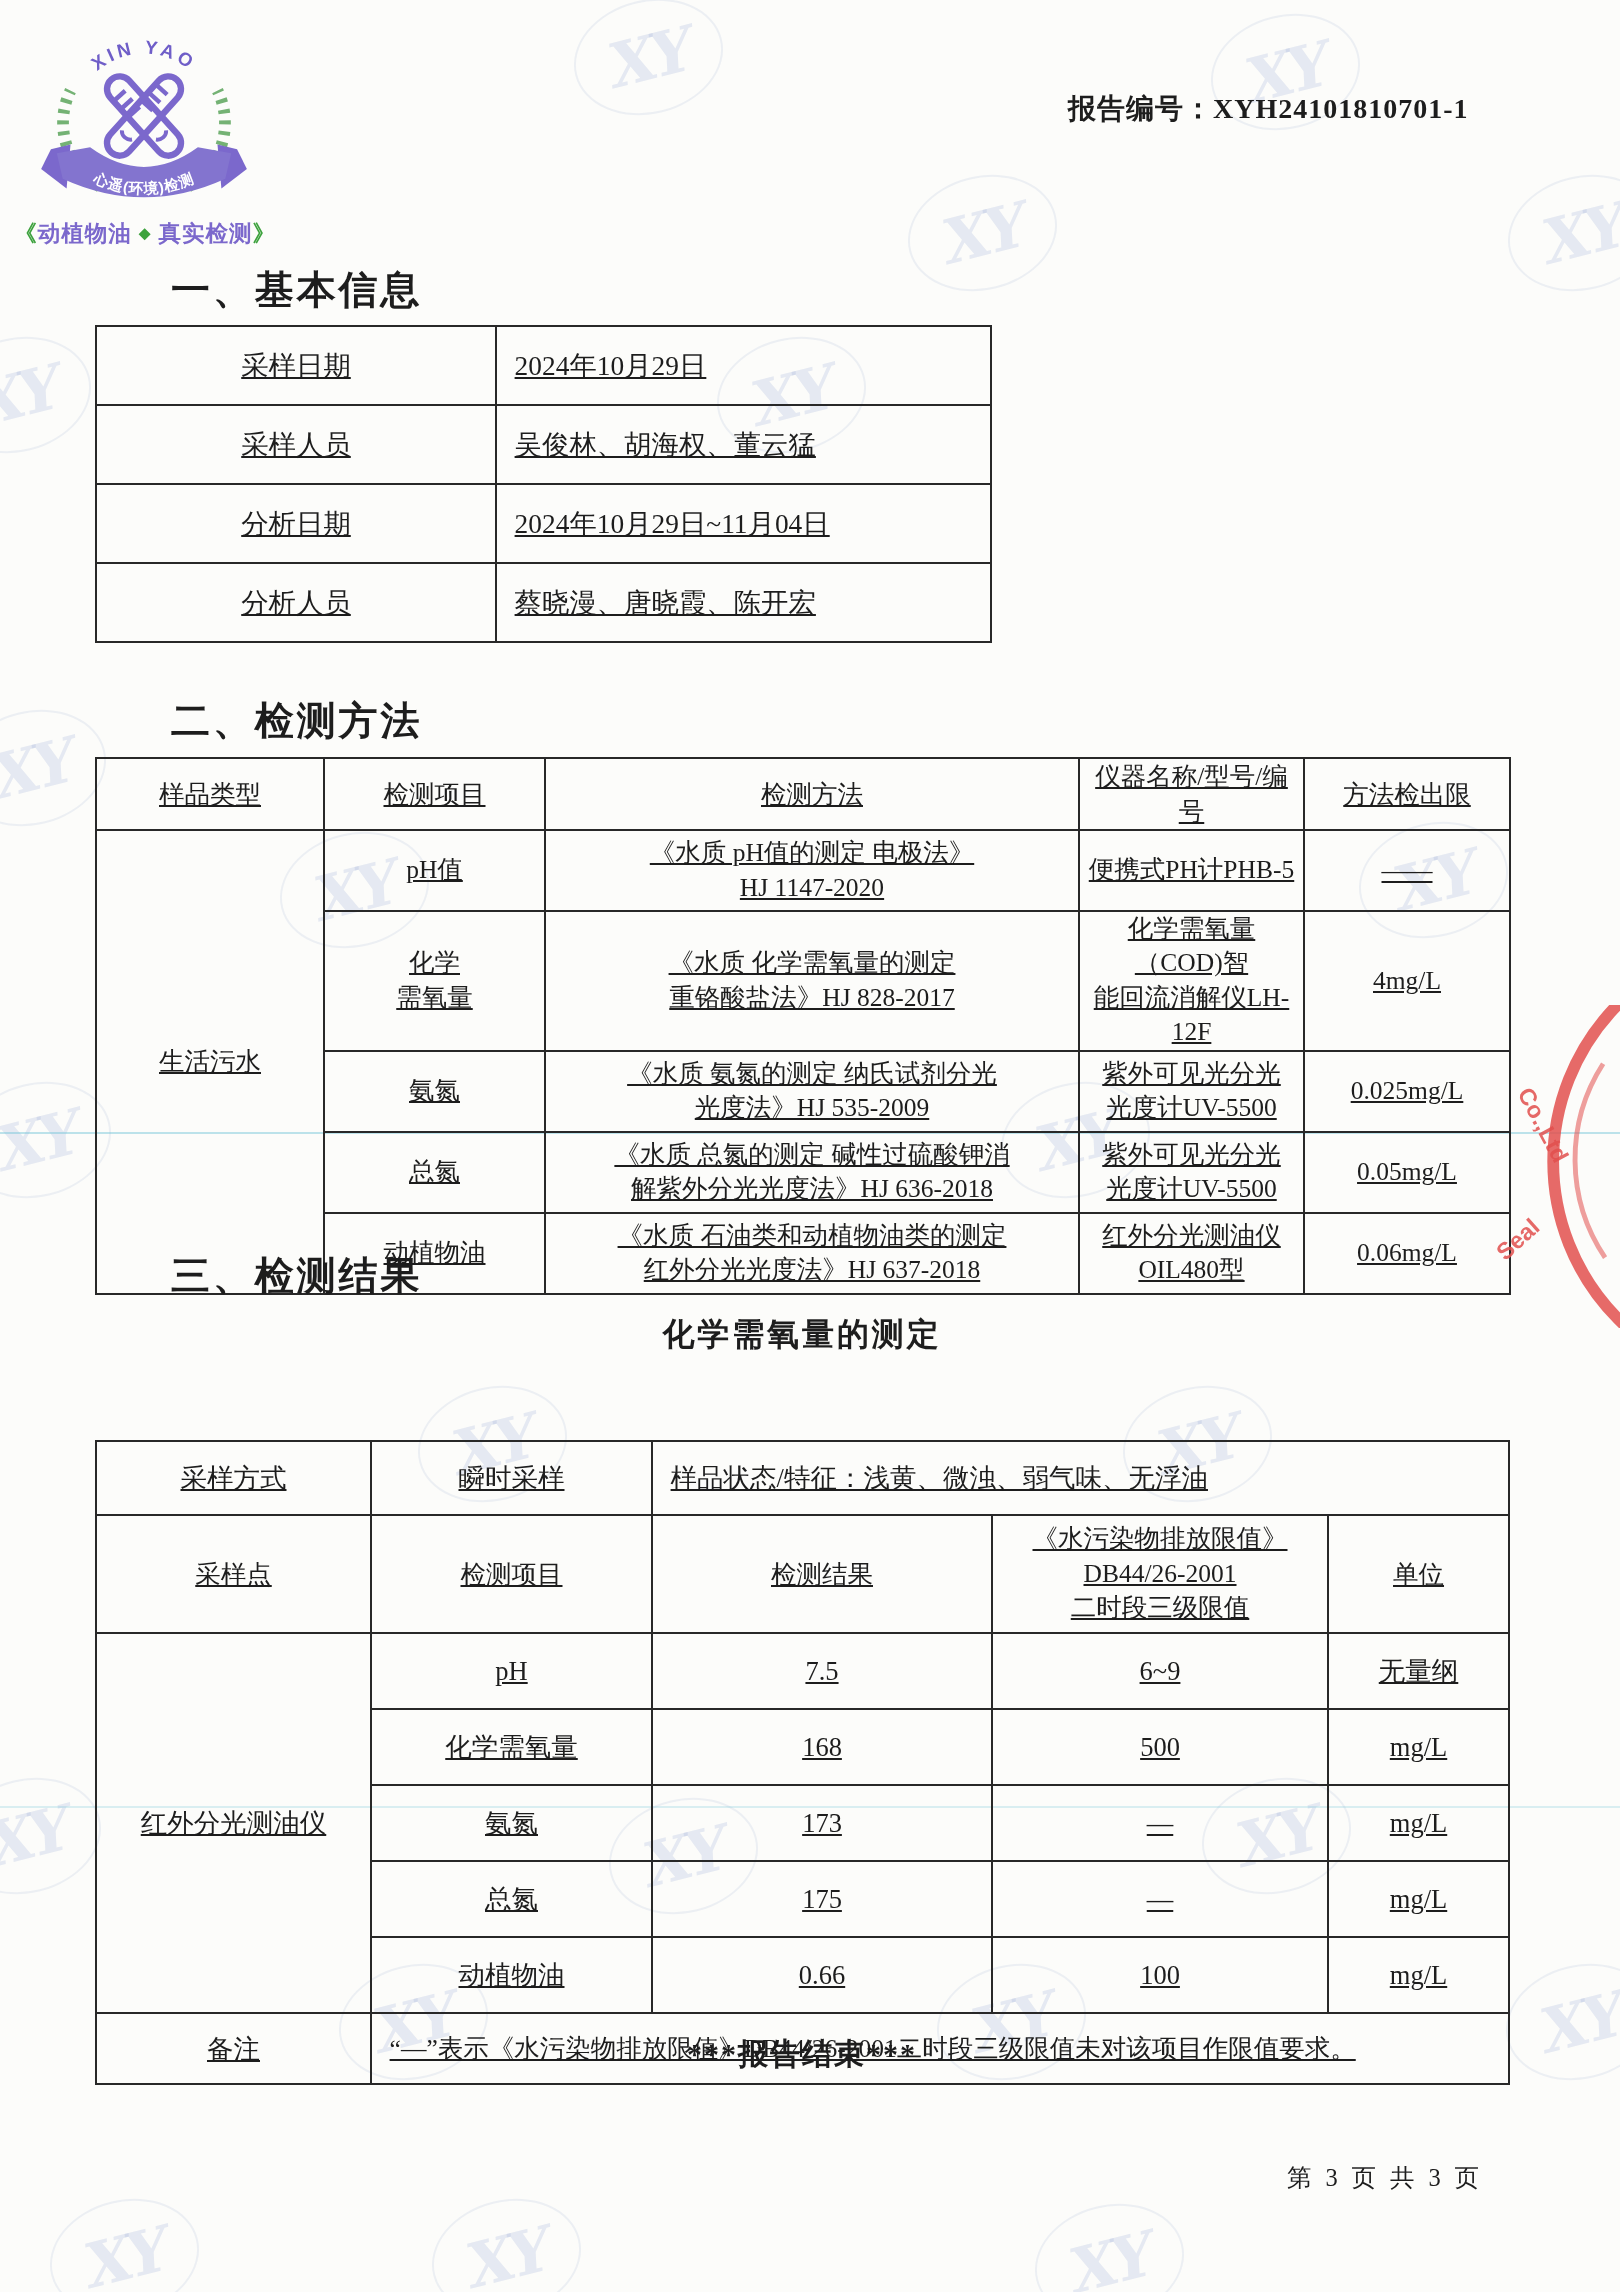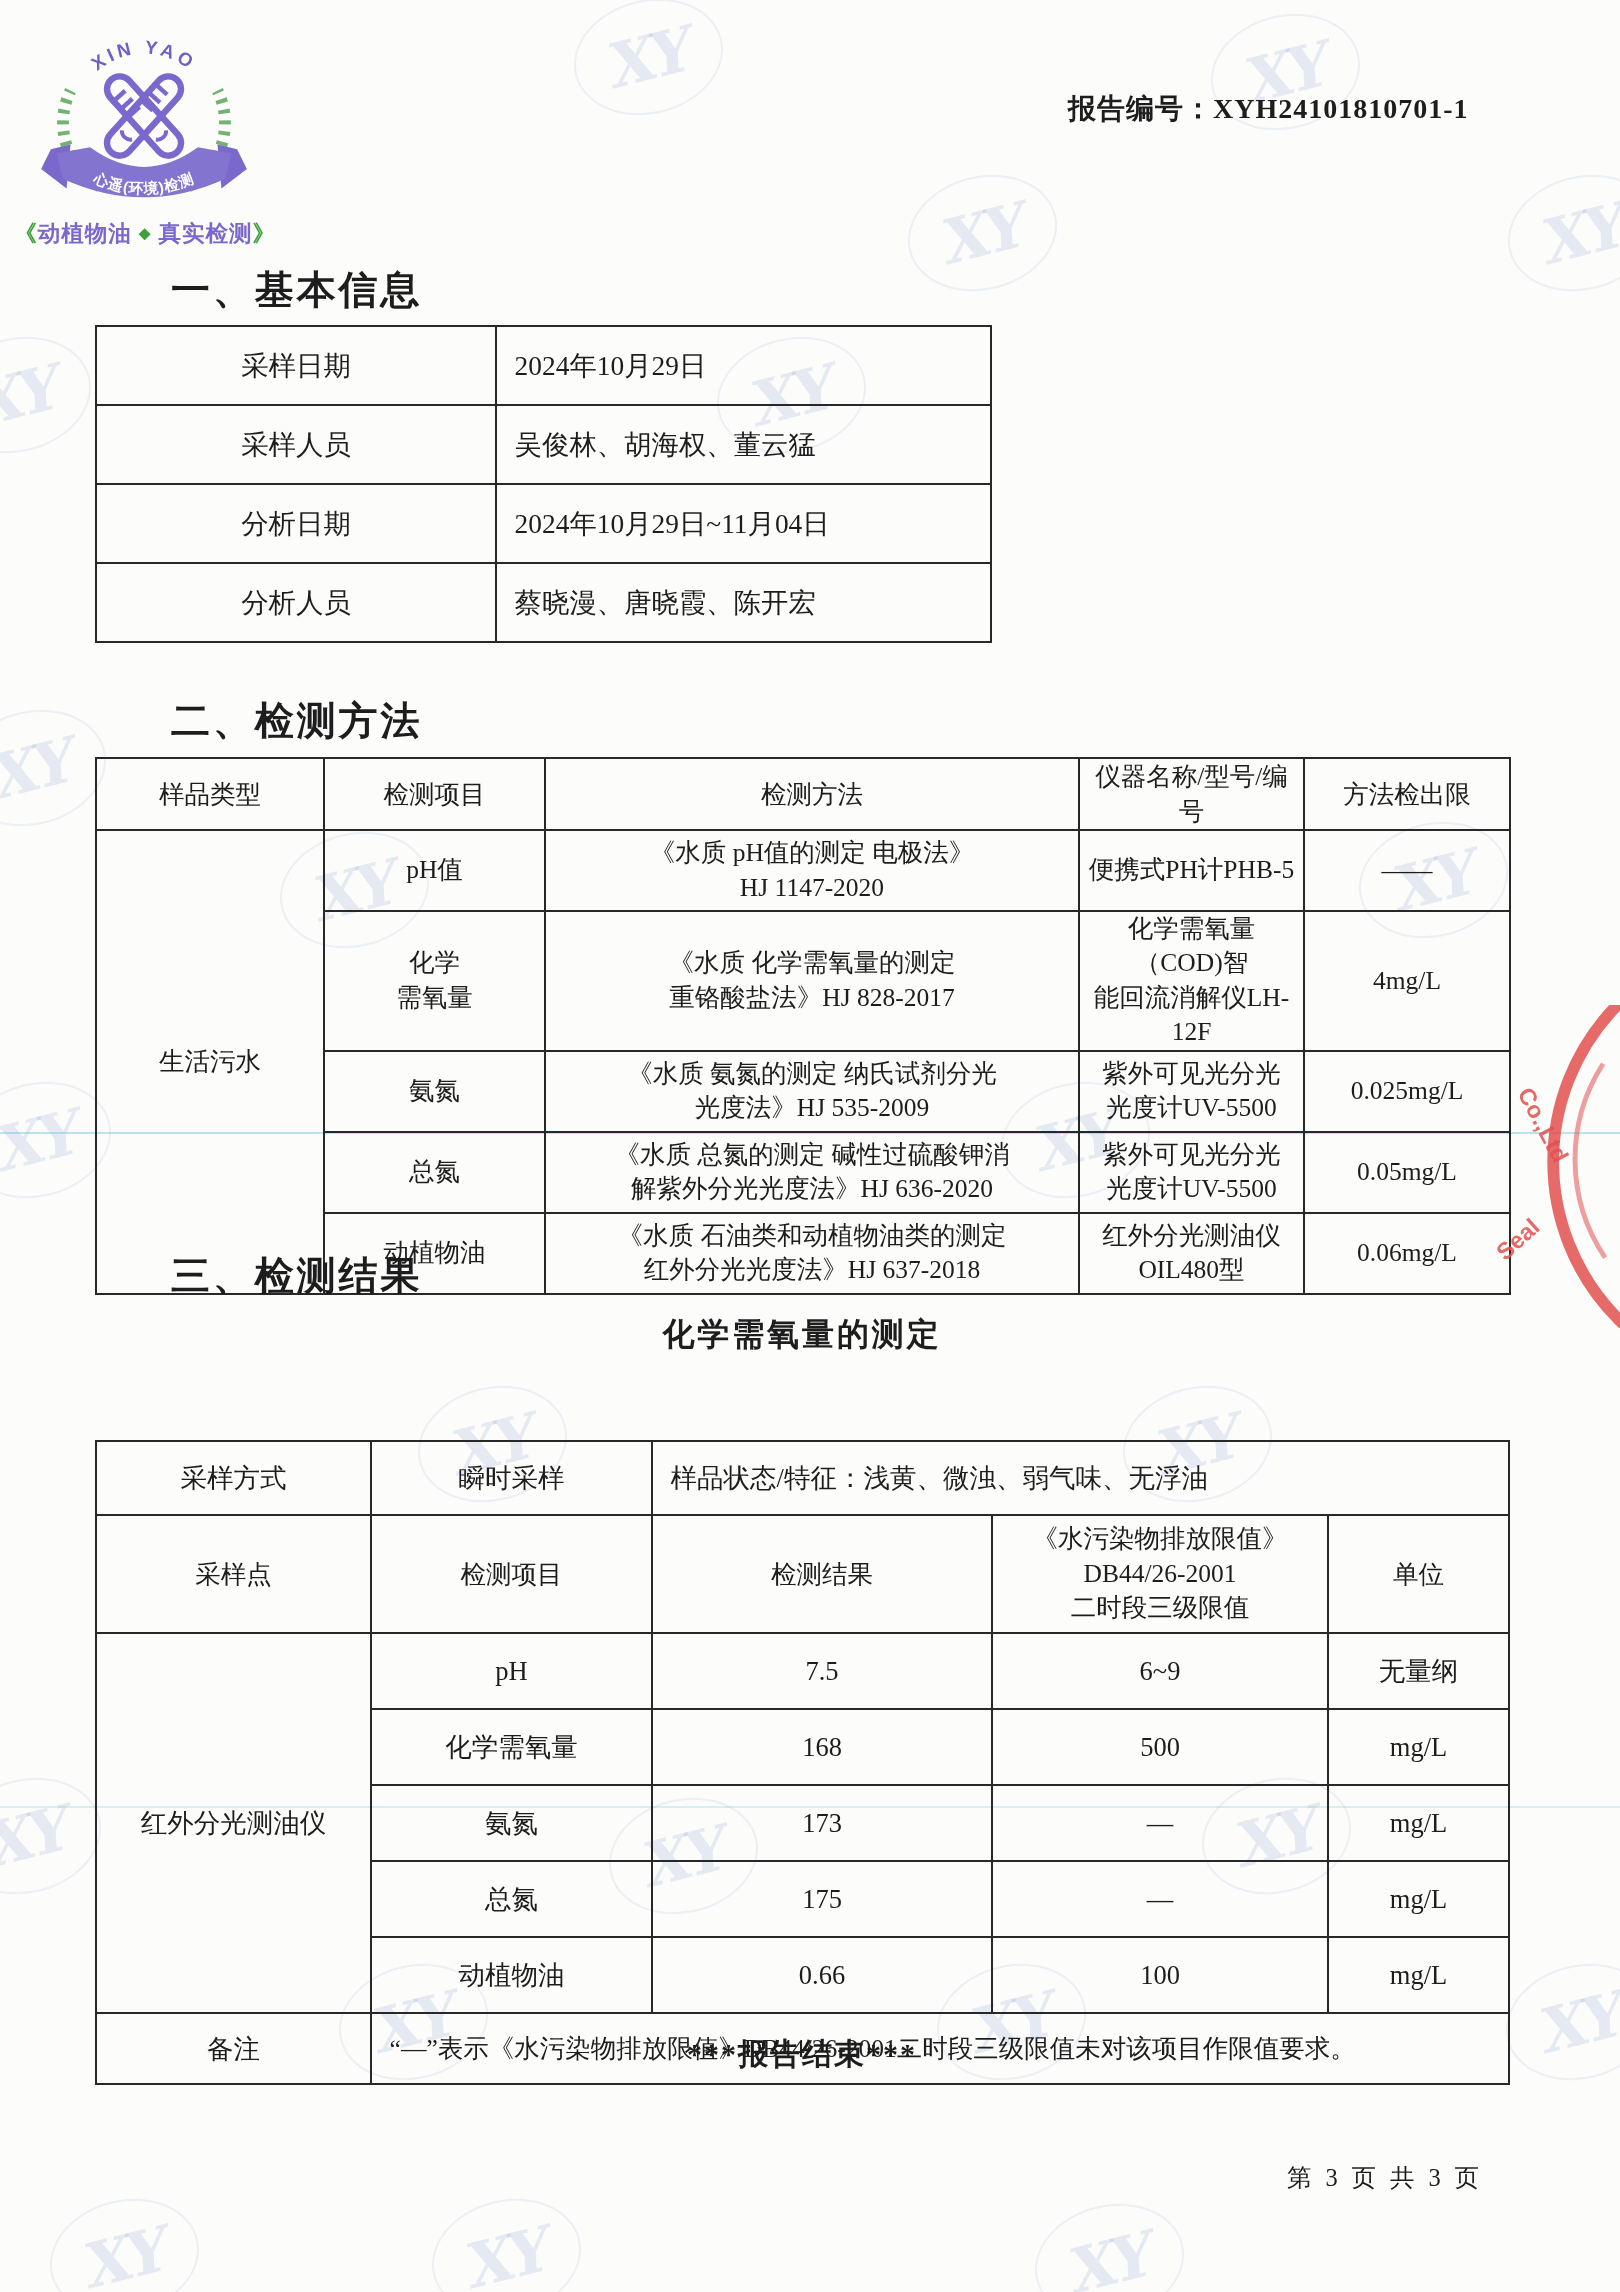--- a/index.html
+++ b/index.html
@@ -19,21 +19,21 @@
   .scanline { position:absolute; left:0; width:1620px; height:2px; }
   
   .report-no { position:absolute; left:1068px; top:90px; font-size:28px; font-weight:bold; letter-spacing:1px; }
   .logo { position:absolute; left:41px; top:19.6px; }
   .tagline { position:absolute; left:13.7px; top:218px; width:263px; text-align:center;
              font-weight:bold; font-size:22.5px; letter-spacing:1px; font-family:"Liberation Sans",sans-serif; }
   .tg-green { color:#3da23d; } .tg-purple { color:#7b68cc; } .tg-dot { color:#3da23d; font-size:14.7px; vertical-align:2.9px; }
   
   .sec-h { position:absolute; left:171px; font-size:39px; font-weight:bold; letter-spacing:2.9px; }
   
-  table { position:absolute; border-collapse:collapse; table-layout:fixed; }
+  table { position:absolute; border-collapse:collapse; table-layout:fixed;text-decoration:underline; }
   table, td { border:2.9px solid #282828; }
   td { text-align:center; vertical-align:middle; padding:0 5.9px; font-size:26.5px; overflow:hidden; }
   .ml { white-space:pre-line; line-height:1.35; }
   .left { text-align:left; padding-left:17.6px; }
   .t-basic td { font-size:27.4px; }
   .t-methods td { font-size:25.5px; }
   .t-results td { font-size:26.5px; }
   .t-results .hdr { font-size:25.5px; }
   
   .tbl-title { position:absolute; left:95px; width:1414px; text-align:center; font-size:32px; font-weight:bold; letter-spacing:2.9px; }
@@ -177,21 +177,21 @@
       <td class="ml">氨氮</td>
       <td class="ml">《水质  氨氮的测定  纳氏试剂分光
 光度法》HJ 535-2009</td>
       <td class="ml">紫外可见光分光
 光度计UV-5500</td>
       <td>0.025mg/L</td>
     </tr>
     <tr style="height:81px">
       <td class="ml">总氮</td>
       <td class="ml">《水质  总氮的测定  碱性过硫酸钾消
-解紫外分光光度法》HJ 636-2020</td>
+解紫外分光光度法》HJ 636-2018</td>
       <td class="ml">紫外可见光分光
 光度计UV-5500</td>
       <td>0.05mg/L</td>
     </tr>
     <tr style="height:81px">
       <td class="ml">动植物油</td>
       <td class="ml">《水质  石油类和动植物油类的测定
 红外分光光度法》HJ 637-2018</td>
       <td class="ml">红外分光测油仪
 OIL480型</td>

